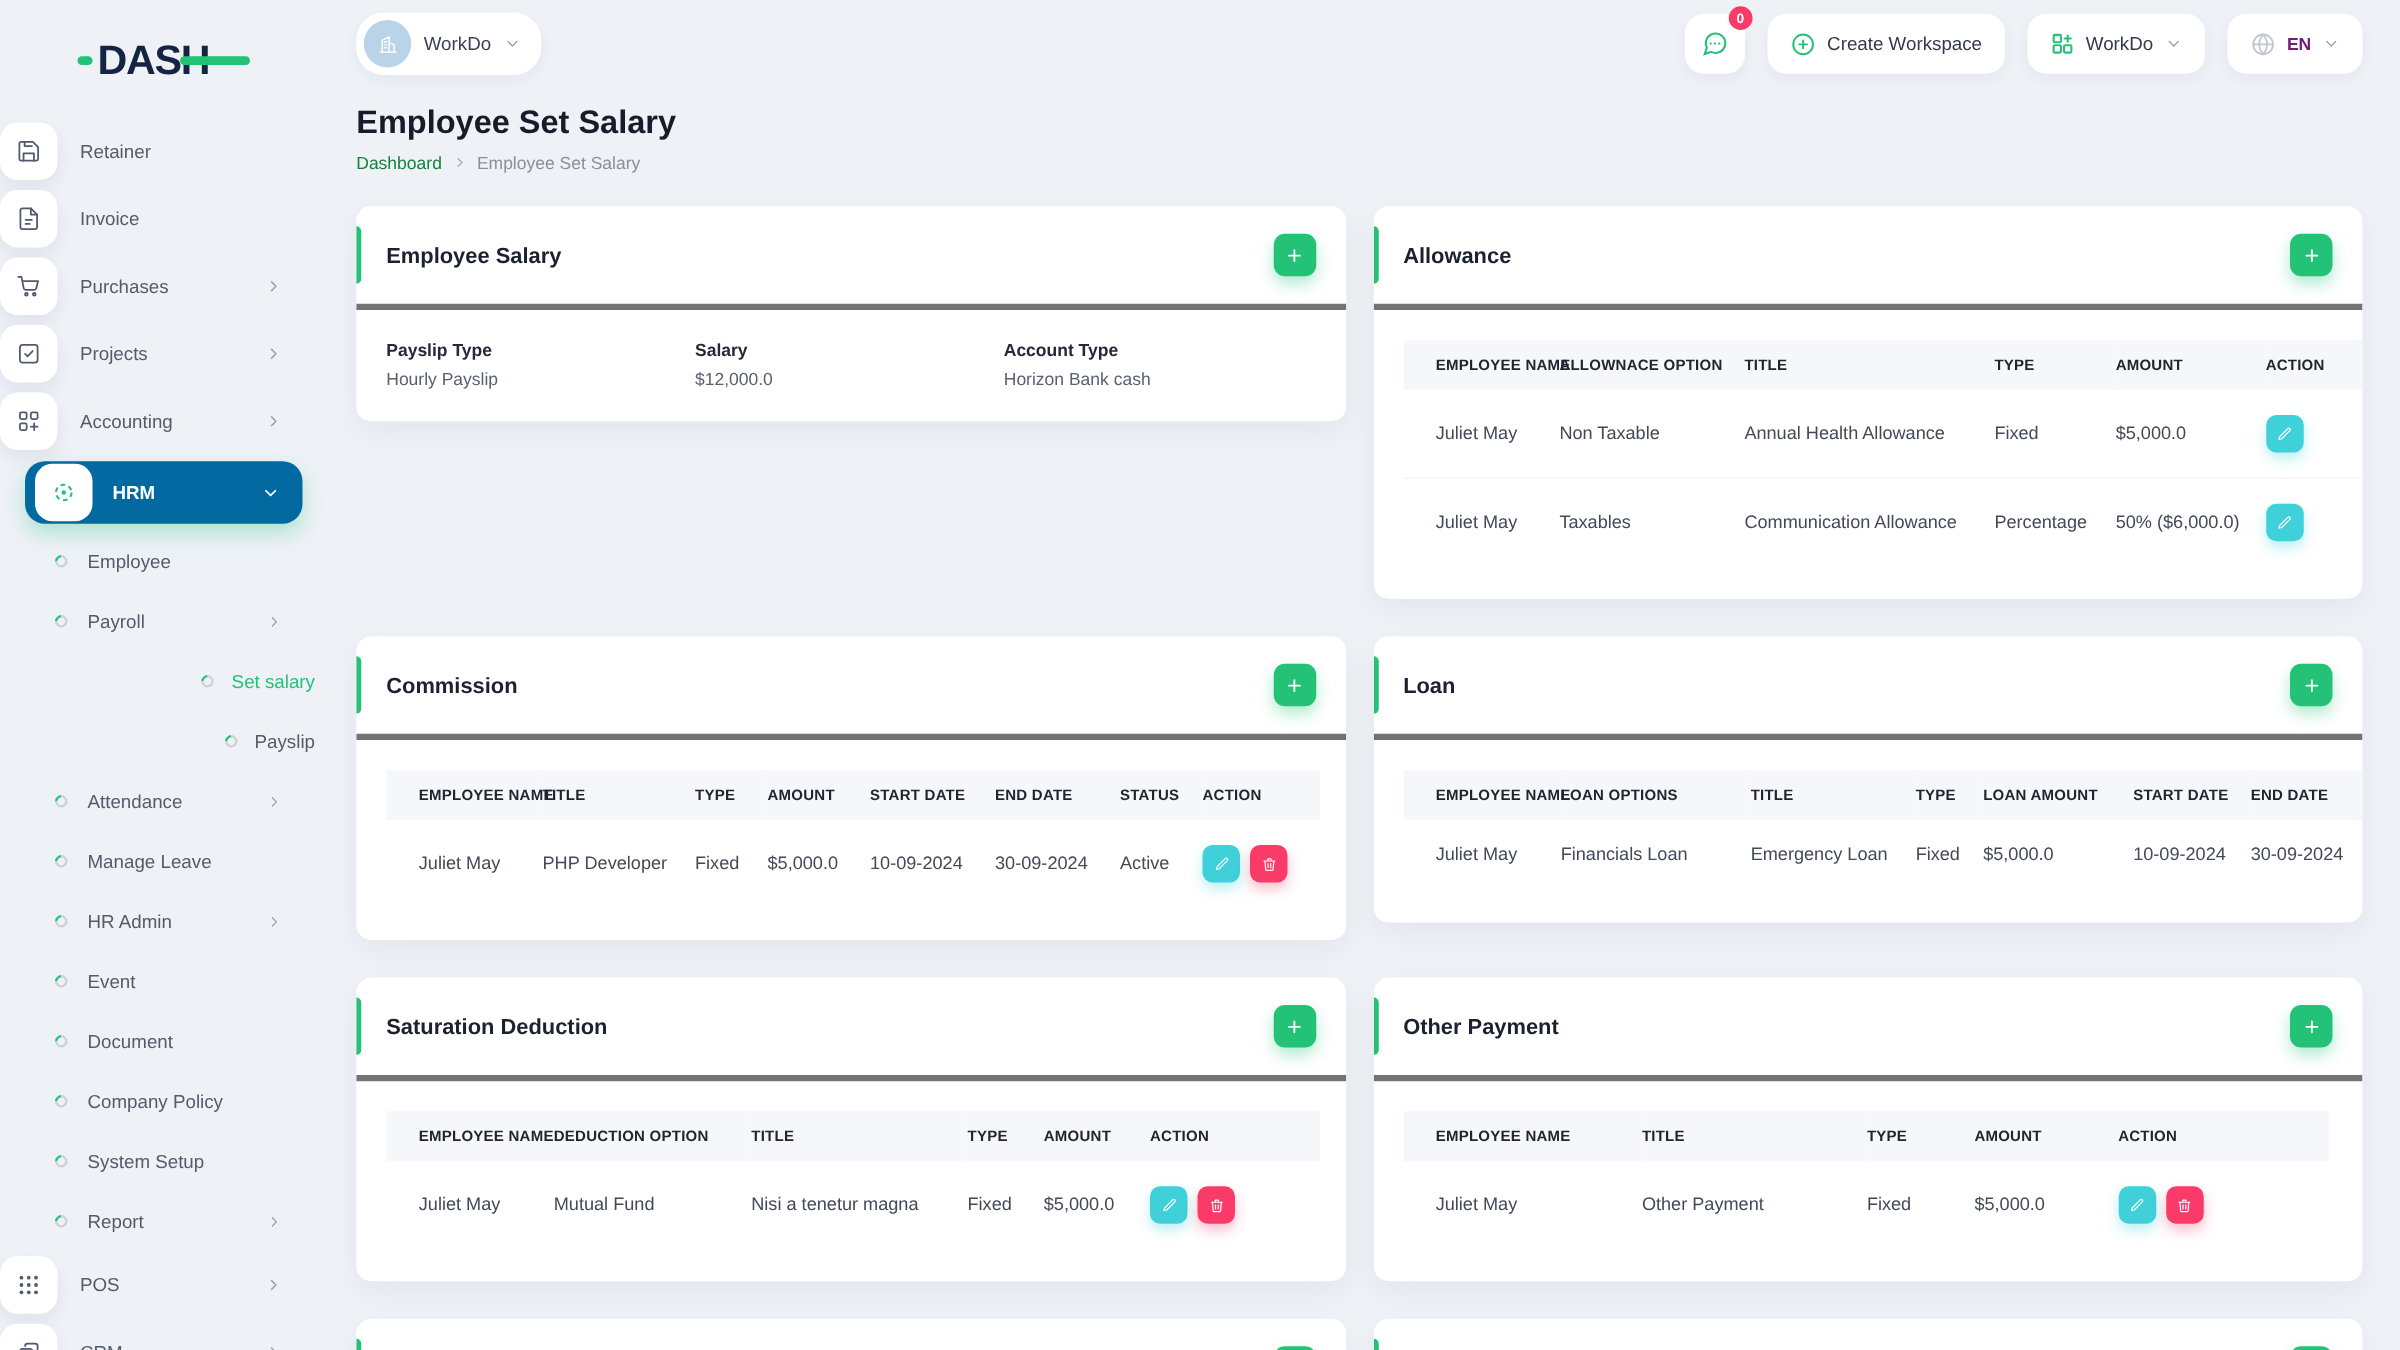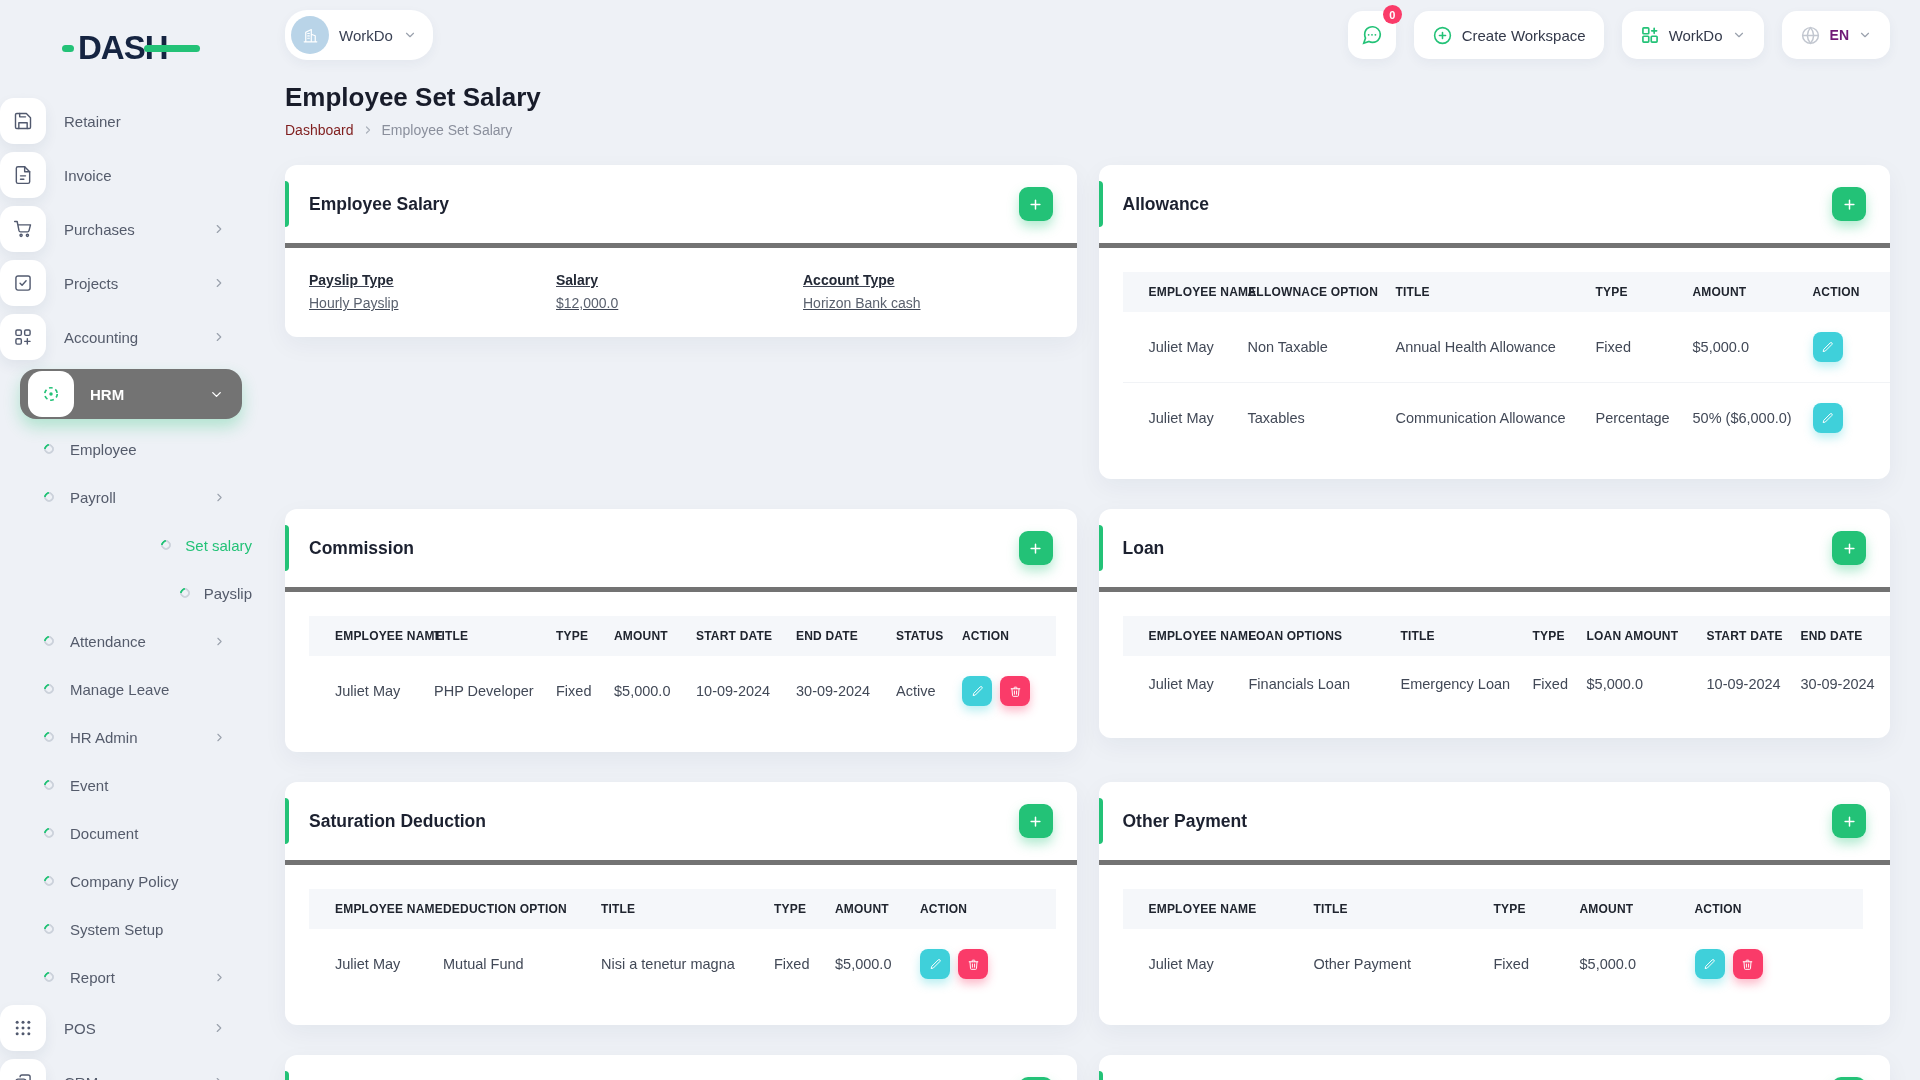--- a/index.html
+++ b/index.html
@@ -19,21 +19,21 @@
 
   .nav { display:flex; flex-direction:column; }
   .nav-row { display:flex; align-items:center; cursor:pointer; position:relative; }
   .nav-row.tile { height:54px; }
   .tile-ic { width:46px; height:46px; border-radius:14px; background:#fff;
              box-shadow:0 6px 14px rgba(30,50,90,.07); display:flex; align-items:center; justify-content:center;
              color:#51596e; flex:0 0 46px; }
   .nav-lbl { font-size:15px; color:#545b6b; margin-left:18px; }
   .chev { position:absolute; right:26px; color:#9aa1ad; display:flex; }
 
-  .nav-row.hrm-active { height:50px; margin:5px 10px 6px 20px; background:#737373; border-radius:16px;
+  .nav-row.hrm-active { height:50px; margin:5px 10px 6px 20px; background:#0369a1; border-radius:16px;
                         padding-left:8px; box-shadow:0 8px 16px rgba(35,194,119,.3); }
   .nav-row.hrm-active .nav-lbl { color:#fff; font-weight:700; margin-left:16px; }
   .nav-row.hrm-active .tile-ic { box-shadow:none; }
   .nav-row.hrm-active .chev { color:#fff; right:18px; }
 
   .nav-row.sub { height:48px; padding-left:44px; }
   .nav-row.sub .nav-lbl { margin-left:16px; font-size:15px; }
   .nav-row.subsub { height:48px; padding-left:84px;justify-content:flex-end; }
   .nav-row.subsub .nav-lbl { margin-left:14px; font-size:15px; }
   .nav-row.active-link .nav-lbl { color:#23c277; }
@@ -53,40 +53,40 @@
   .icon-pill { width:48px; height:48px; border-radius:15px; justify-content:center; position:relative; }
   .badge { position:absolute; top:-6px; right:-6px; min-width:19px; height:19px; border-radius:10px;
            background:#fa3b69; color:#fff; font-size:11px; font-weight:700;
            display:flex; align-items:center; justify-content:center; padding:0 5px; }
   .txt-pill { height:48px; padding:13px 18px; gap:9px; font-size:15px; color:#33394a; font-weight:500; }
   .lang { color:#701a75; font-weight:700; font-size:14px; }
   .pill .dd { color:#9aa1ad; display:flex; }
 
   .page-title { margin-top:22px; font-size:26px; font-weight:700; color:#181c2a; }
   .breadcrumb { margin-top:9px; display:flex; align-items:center; gap:8px; font-size:14px; }
-  .bc-home { color:#7f1d1d; text-decoration:none; cursor:pointer; }
+  .bc-home { color:#15803d; text-decoration:none; cursor:pointer; }
   .bc-sep { color:#aab0ba; display:flex; }
   .bc-cur { color:#8a8f9c; }
 
   
   .grid { margin-top:27px; display:grid; grid-template-columns:1fr 1fr; gap:30px 22px; align-items:start; }
   .card { background:#fff; border-radius:12px; box-shadow:0 8px 24px rgba(20,40,80,.05); overflow:hidden; }
   .card-head { position:relative; display:flex; align-items:center; justify-content:space-between;
                padding:22px 24px; border-bottom:5px solid #737373; }
   .card-head::before { content:""; position:absolute; left:0; top:16px; bottom:16px; width:4px;
                        background:#23c277; border-radius:0 4px 4px 0; }
   .card-title { font-size:17.5px; font-weight:700; color:#1c2130; }
   .add-btn { width:34px; height:34px; border:none; border-radius:9px; background:#23c277; cursor:pointer;
              display:flex; align-items:center; justify-content:center;
              box-shadow:0 6px 12px rgba(35,194,119,.35); }
 
   .card-body { padding:24px 24px 26px 24px; }
   .card-body.clip { padding-right:0; overflow:hidden; }
   .fields { display:flex; }
-  .field { width:247px;text-decoration:underline; }
+  .field { width:247px; }
   .field-label { font-size:14px; font-weight:700; color:#232936; margin-bottom:7px; }
   .field-value { font-size:14px; color:#5a616e; }
 
   table.tbl { border-collapse:collapse; table-layout:fixed; }
   .tbl th { background:#f5f7fa; font-size:12px; font-weight:700; color:#20252f; text-align:left;
             padding:13px 10px 13px 0; white-space:nowrap; letter-spacing:.2px; }
   .tbl td { font-size:14.5px; color:#424957; padding:20px 10px 20px 0; white-space:nowrap; }
   .tbl th:first-child, .tbl td:first-child { padding-left:26px; }
   .tbl tbody tr + tr td { border-top:1px solid #f1f3f6; }
   .actions { display:flex; gap:8px; }

